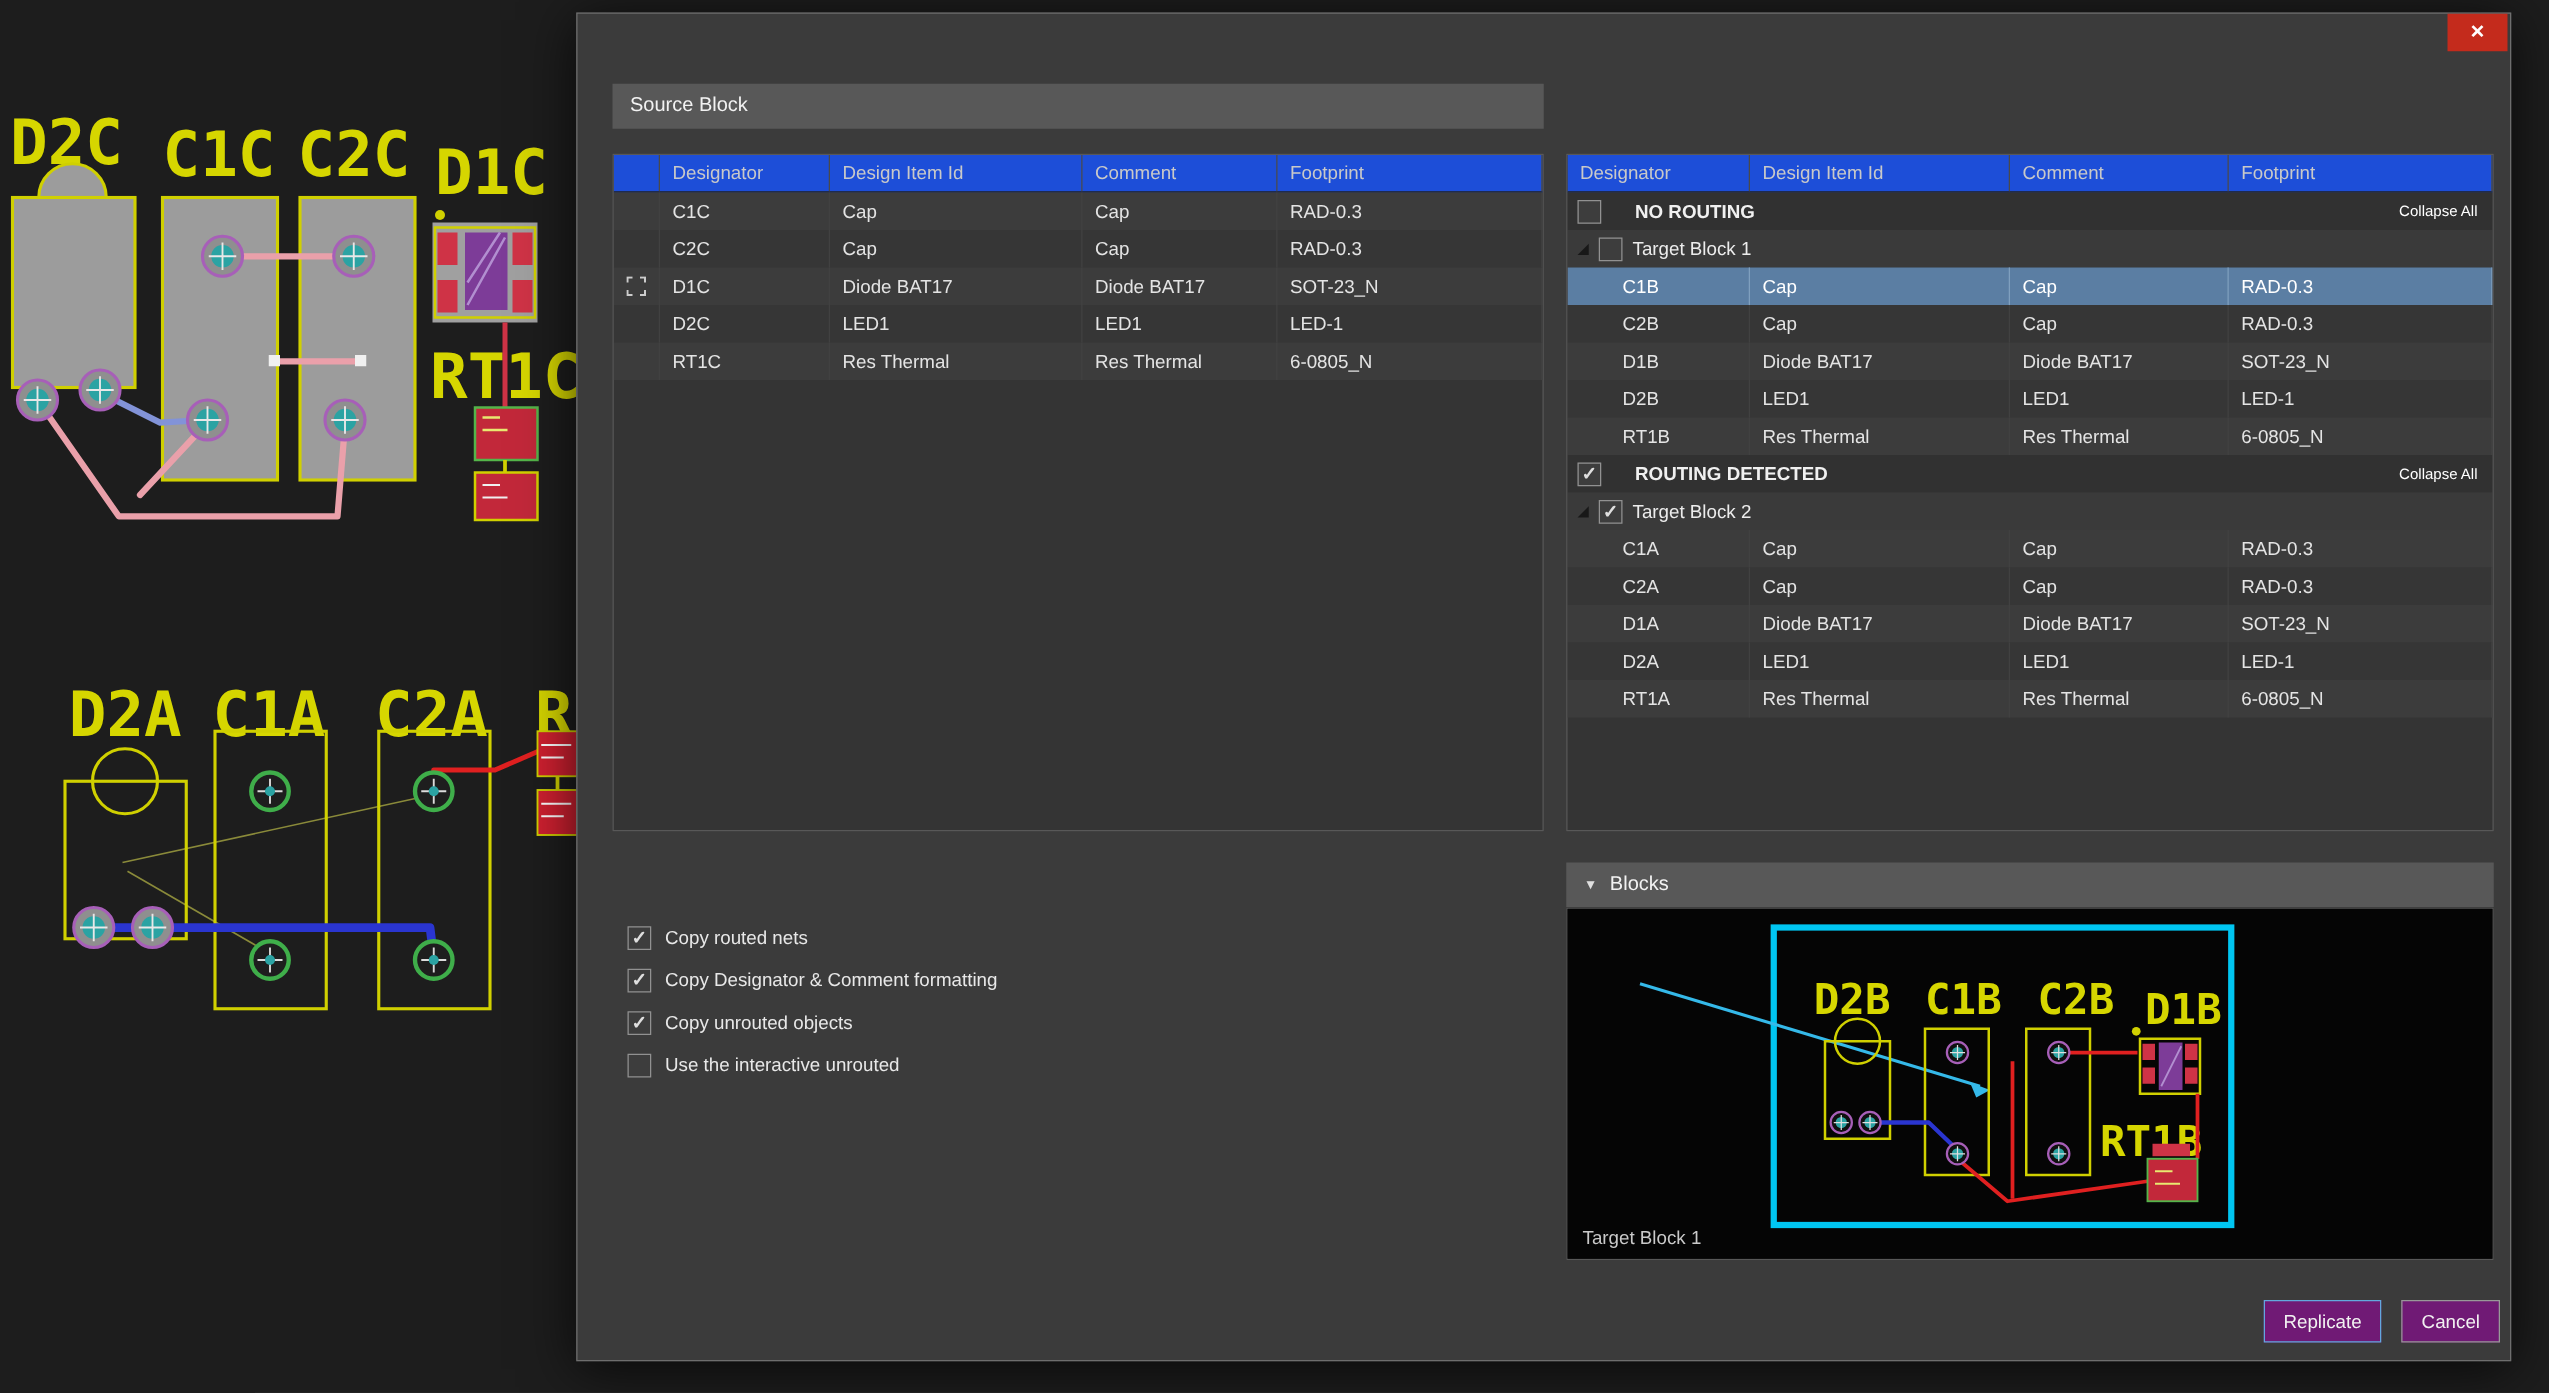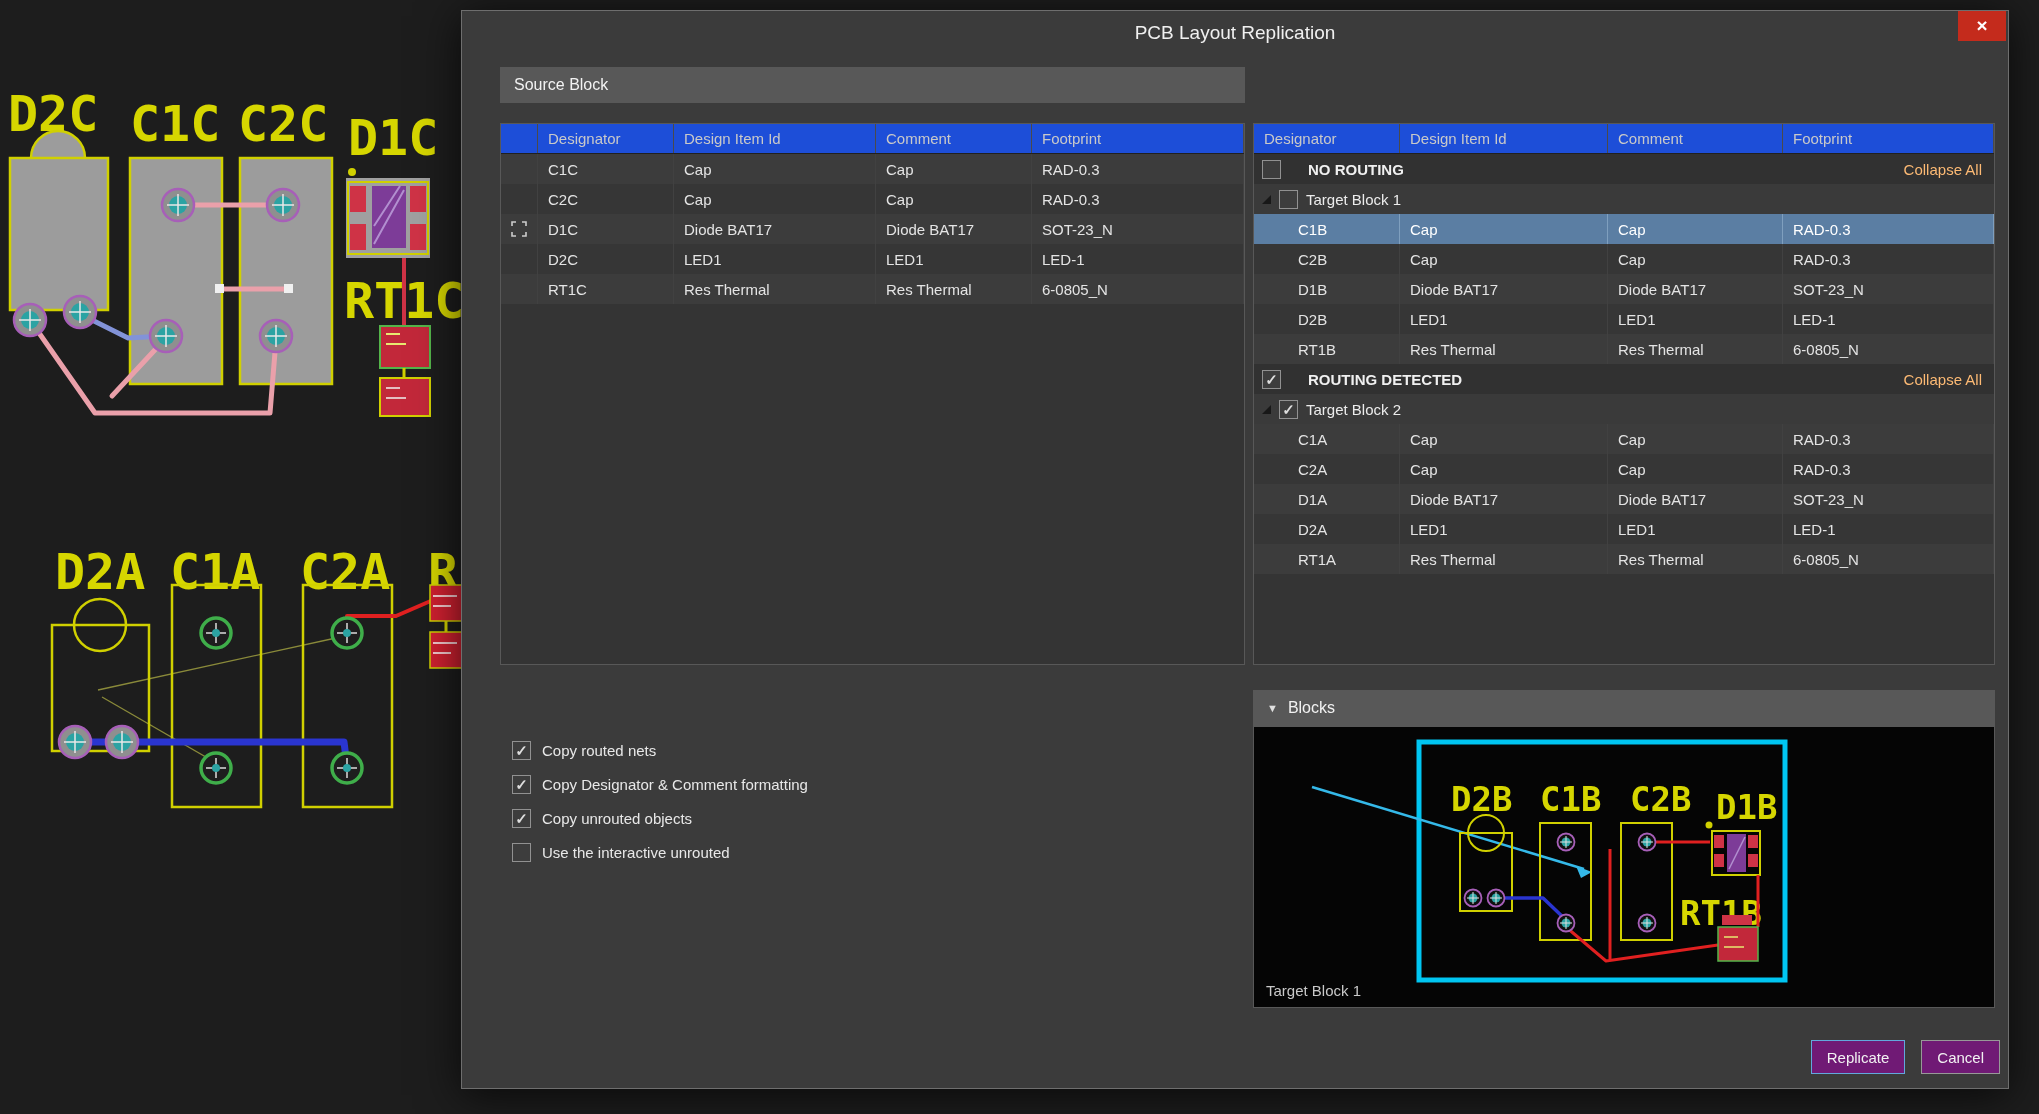--- a/index.html
+++ b/index.html
@@ -6,21 +6,21 @@
   html,body{width:2039px;height:1114px;overflow:hidden;background:#1d1d1d;font-family:"Liberation Sans",sans-serif;}
   #stage{position:relative;width:2039px;height:1114px;}
   #pcb-bg{position:absolute;left:0;top:0;z-index:0;}
   .pcb-lbl{font-family:"DejaVu Sans Mono",monospace;font-weight:bold;font-size:50px;fill:#d6d600;}
   .pcb-lbl-sm{font-family:"DejaVu Sans Mono",monospace;font-weight:bold;font-size:34px;fill:#d6d600;}
 
   .dialog{position:absolute;left:461px;top:10px;width:1548px;height:1079px;background:#3b3b3b;border:1px solid #6e6e6e;box-shadow:0 6px 40px rgba(0,0,0,.7);z-index:5;}
   .dlg-title{position:absolute;top:0;left:0;width:100%;height:46px;text-align:center;line-height:44px;color:#f0f0f0;font-size:19px;}
   .close-btn{position:absolute;top:0;right:2px;width:48px;height:30px;background:#c42b1c;color:#fff;display:flex;align-items:center;justify-content:center;font-size:19px;font-weight:bold;cursor:pointer;z-index:8;}
 
-  .col-left{position:absolute;left:38px;top:0;width:745px;height:100%;text-align:center;}
+  .col-left{position:absolute;left:28px;top:0;width:745px;height:100%;text-align:center;}
   .col-right{position:absolute;left:791px;top:0;width:742px;height:100%;}
   .sec-hdr{position:absolute;left:0;width:100%;height:36px;background:#585858;color:#f2f2f2;font-size:16px;display:flex;align-items:center;padding-left:14px;}
   .hdr-tri{color:#e0e0e0;font-size:11px;margin-right:10px;}
 
   .tbl{position:absolute;left:0;top:112px;width:100%;height:542px;background:#343434;border:1px solid #585858;overflow:hidden;}
   .thead{display:grid;height:30px;background:#1d4ed8;color:#c9c9c9;font-size:15px;border-bottom:1px solid #202020;}
   .thead .cell{border-right:1px solid #4a4a4a;}
   .cell{display:flex;align-items:center;height:100%;padding-left:10px;white-space:nowrap;overflow:hidden;}
   .src-grid{grid-template-columns:37px 136px 202px 156px 1fr;}
   .tgt-grid{grid-template-columns:146px 208px 175px 1fr;}
@@ -28,21 +28,21 @@
   .row .cell{border-right:1px solid #414141;}
   .row.odd{background:#3c3c3c;}
   .row.even{background:#363636;}
   .row.selected{background:#5b7ea3;}
   .row.selected .cell{border-right-color:#7f9fbe;color:#ffffff;}
   .indent{padding-left:44px;}
 
   .grow{display:flex;align-items:center;height:30px;padding:0 12px 0 8px;gap:27px;color:#f0f0f0;background:#313131;}
   .grow .glabel{font-weight:bold;font-size:15px;}
   .spacer{flex:1;}
-  .link{color:#fdba74;font-size:15px;cursor:pointer;}
+  .link{color:#ffffff;font-size:12px;cursor:pointer;}
   .blockrow{display:flex;align-items:center;height:30px;padding-left:8px;gap:8px;color:#ececec;font-size:15px;background:#3a3a3a;}
 
   .cb{width:19px;height:19px;min-width:19px;border:1px solid #919191;background:#3d3d3d;display:flex;align-items:center;justify-content:center;}
   .cb .tick{display:none;color:#dedede;font-size:15px;font-weight:bold;line-height:1;}
   .cb.checked .tick{display:block;}
   .tri{width:0;height:0;border-left:9px solid transparent;border-bottom:9px solid #181818;}
 
   .options-list{position:absolute;left:0;top:722px;width:100%;}
   .opt-item{display:flex;align-items:center;gap:11px;height:34px;color:#e8e8e8;font-size:15px;padding-left:12px;}
 
@@ -155,21 +155,20 @@
         <rect x="430" y="585" width="32" height="36" fill="#cf2030" stroke="#d0d000" stroke-width="1.5"></rect>
         <path d="M433,596 h24 M433,606 h18" stroke="#ffffff" stroke-width="1.5"></path>
         <polyline points="446,621 446,632" stroke="#d0d000" stroke-width="3" fill="none"></polyline>
         <rect x="430" y="632" width="32" height="36" fill="#cf2030" stroke="#d0d000" stroke-width="1.5"></rect>
         <path d="M433,643 h24 M433,653 h18" stroke="#ffffff" stroke-width="1.5"></path>
       </g>
     </g>
   </svg>
 
   <div class="dialog">
-    <div class="dlg-title">PCB Layout Replication</div>
     <div class="close-btn">
       <span>×</span>
     </div>
 
     <div class="col-left">
       <div class="sec-hdr" style="top:56px;">
         <span>Source Block</span>
       </div>
 
       <div class="tbl">

